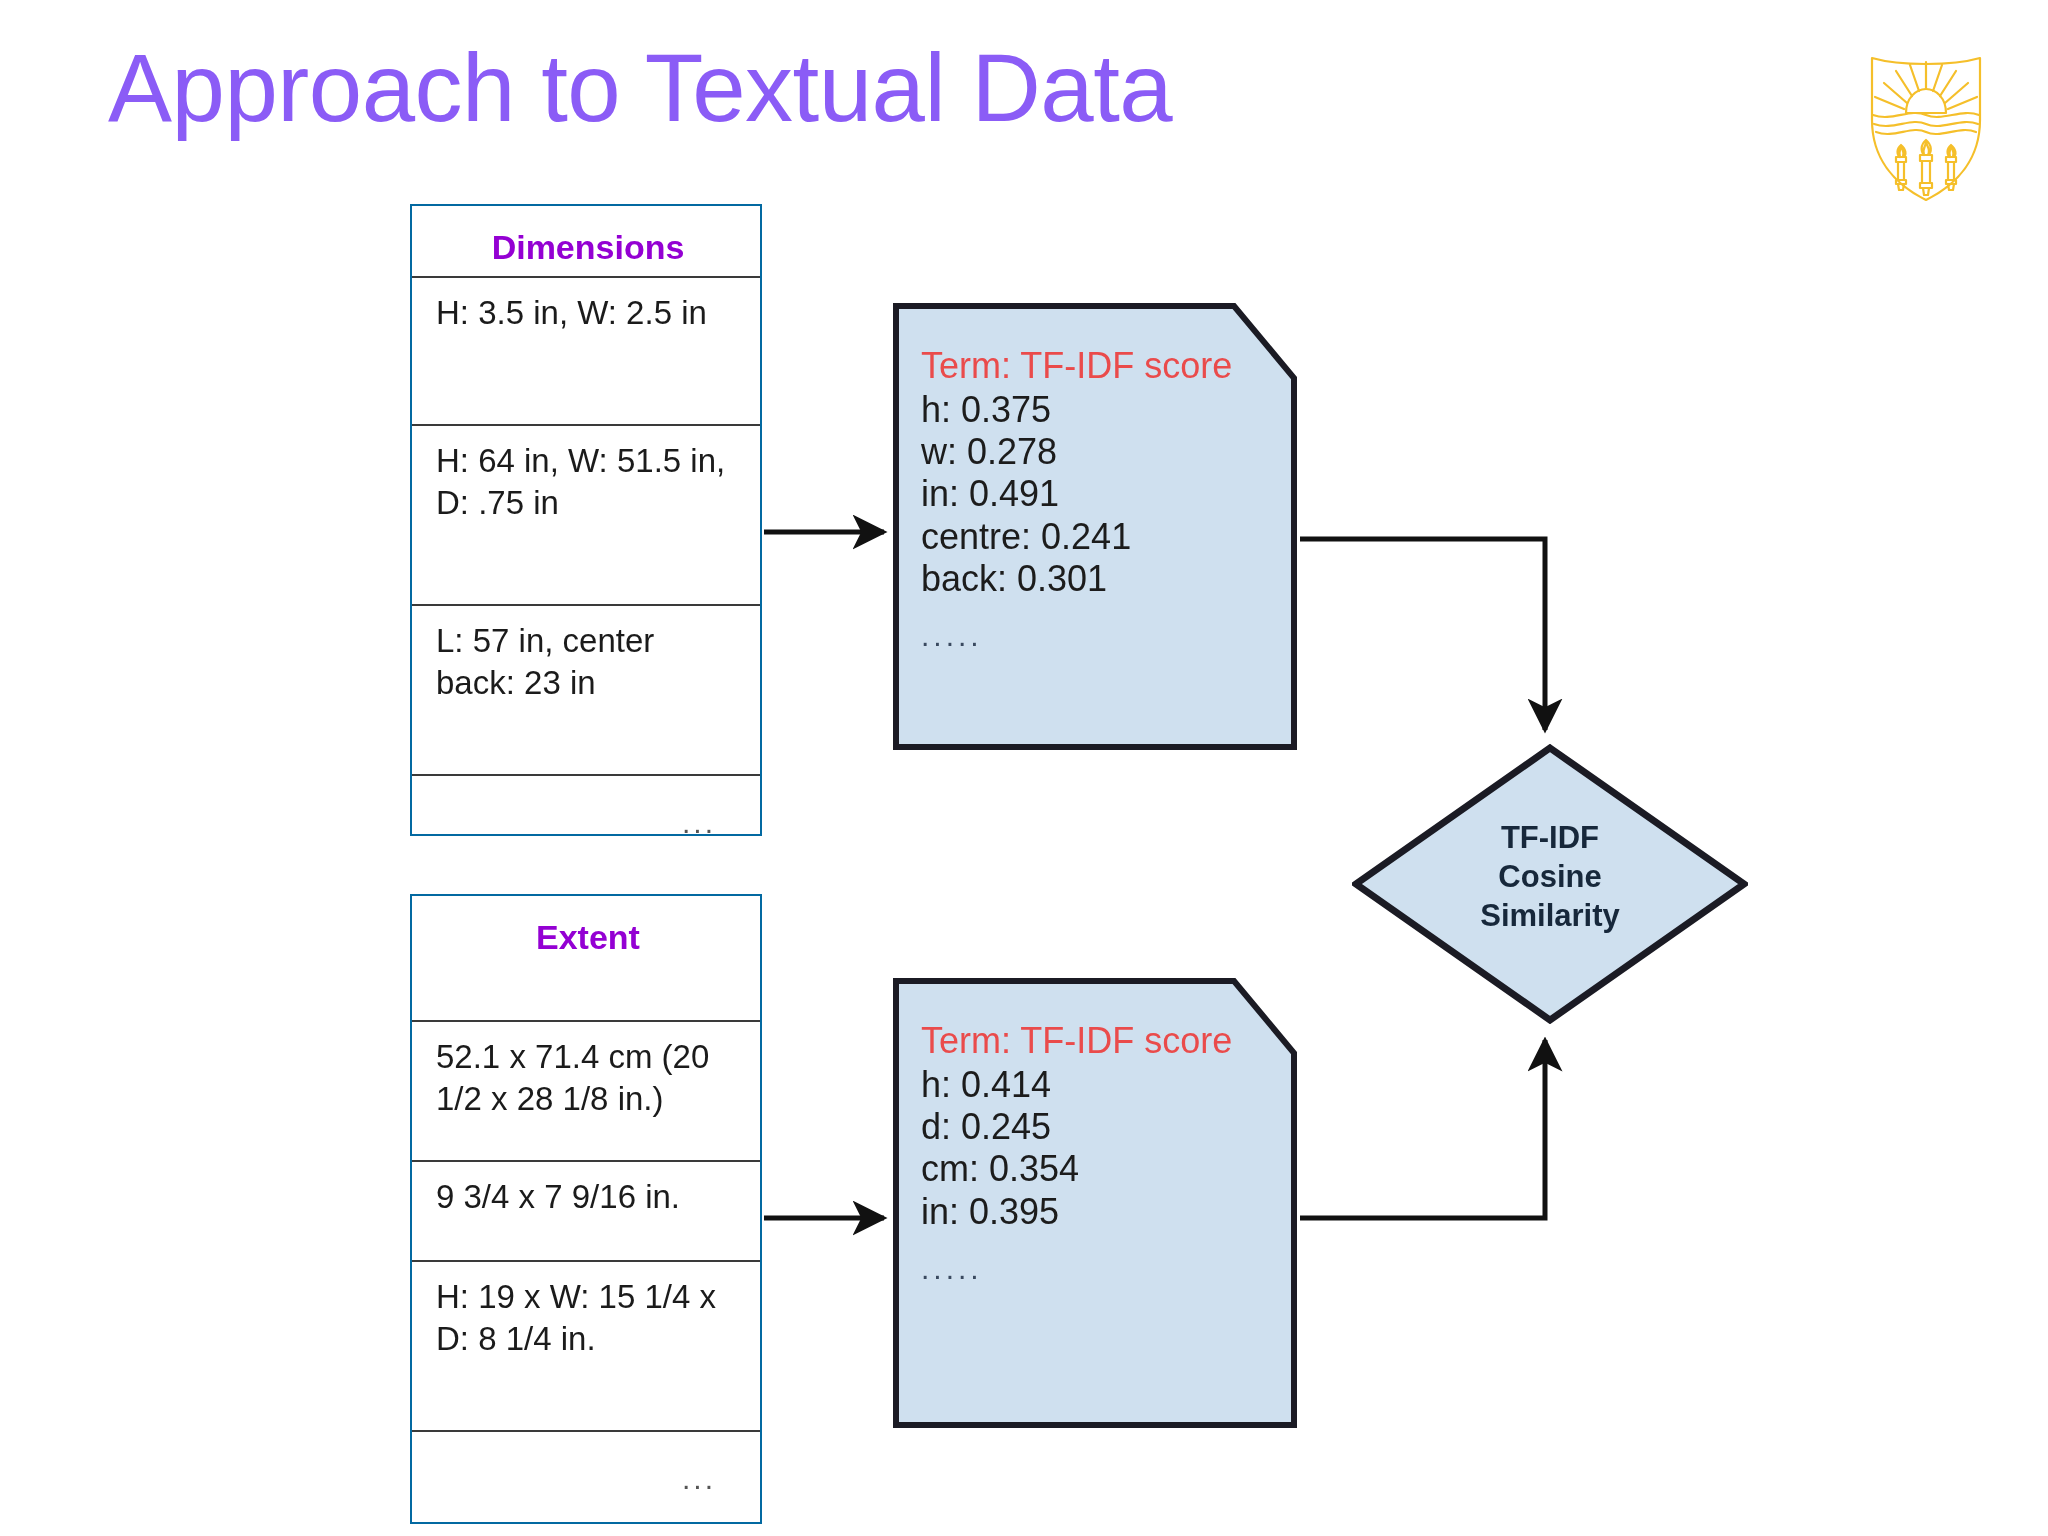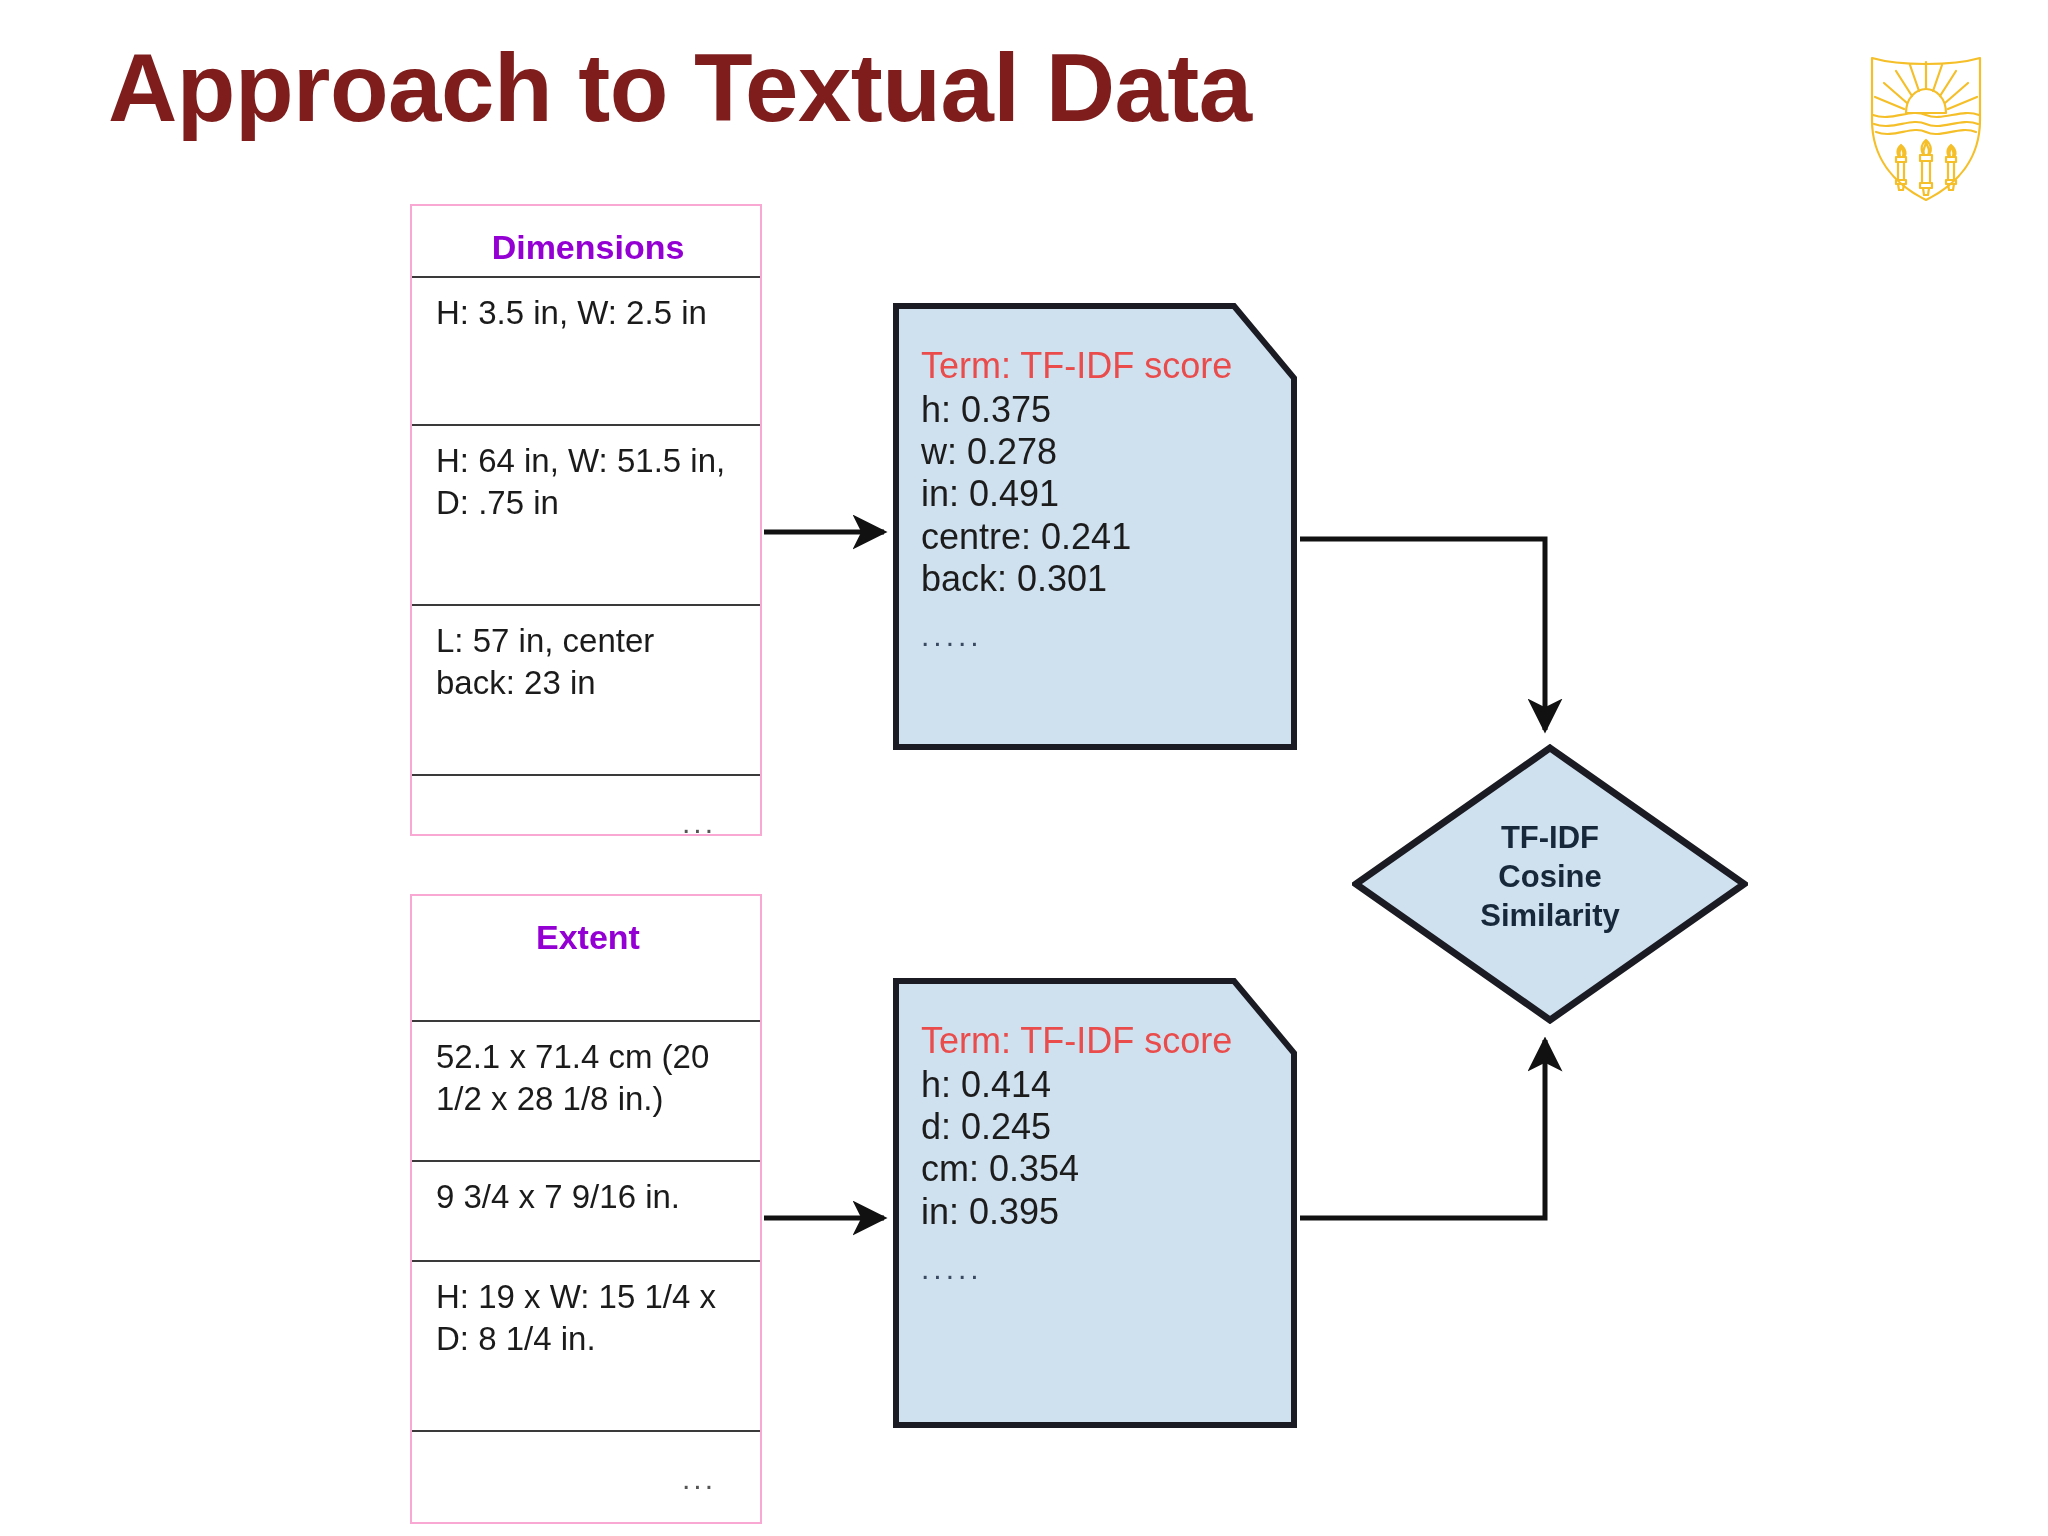--- a/index.html
+++ b/index.html
@@ -16,22 +16,22 @@
     -webkit-font-smoothing: antialiased;
   }
 
   
   #slide-title {
     position: absolute;
     left: 108px;
     top: 36px;
     font-size: 96px;
     line-height: 1.08;
-    font-weight: 700;
-    color: #7f1d1d;
+    font-weight: 400;
+    color: #8b5cf6;
     letter-spacing: -0.5px;
     white-space: nowrap;
   }
 
   
   #brand-logo {
     position: absolute;
     left: 1866px;
     top: 36px;
     width: 120px;
@@ -43,21 +43,21 @@
     position: absolute;
     left: 0;
     top: 0;
     width: 2048px;
     height: 1536px;
   }
 
   
   .meta-table {
     position: absolute;
-    border: 2px solid #f9a8d4;
+    border: 2px solid #0369a1;
     background: #ffffff;
     box-sizing: border-box;
   }
   .meta-row {
     box-sizing: border-box;
     border-bottom: 2px solid #3a3a3a;
     position: relative;
     padding: 14px 20px 0 24px;
     font-size: 33px;
     line-height: 1.28;

